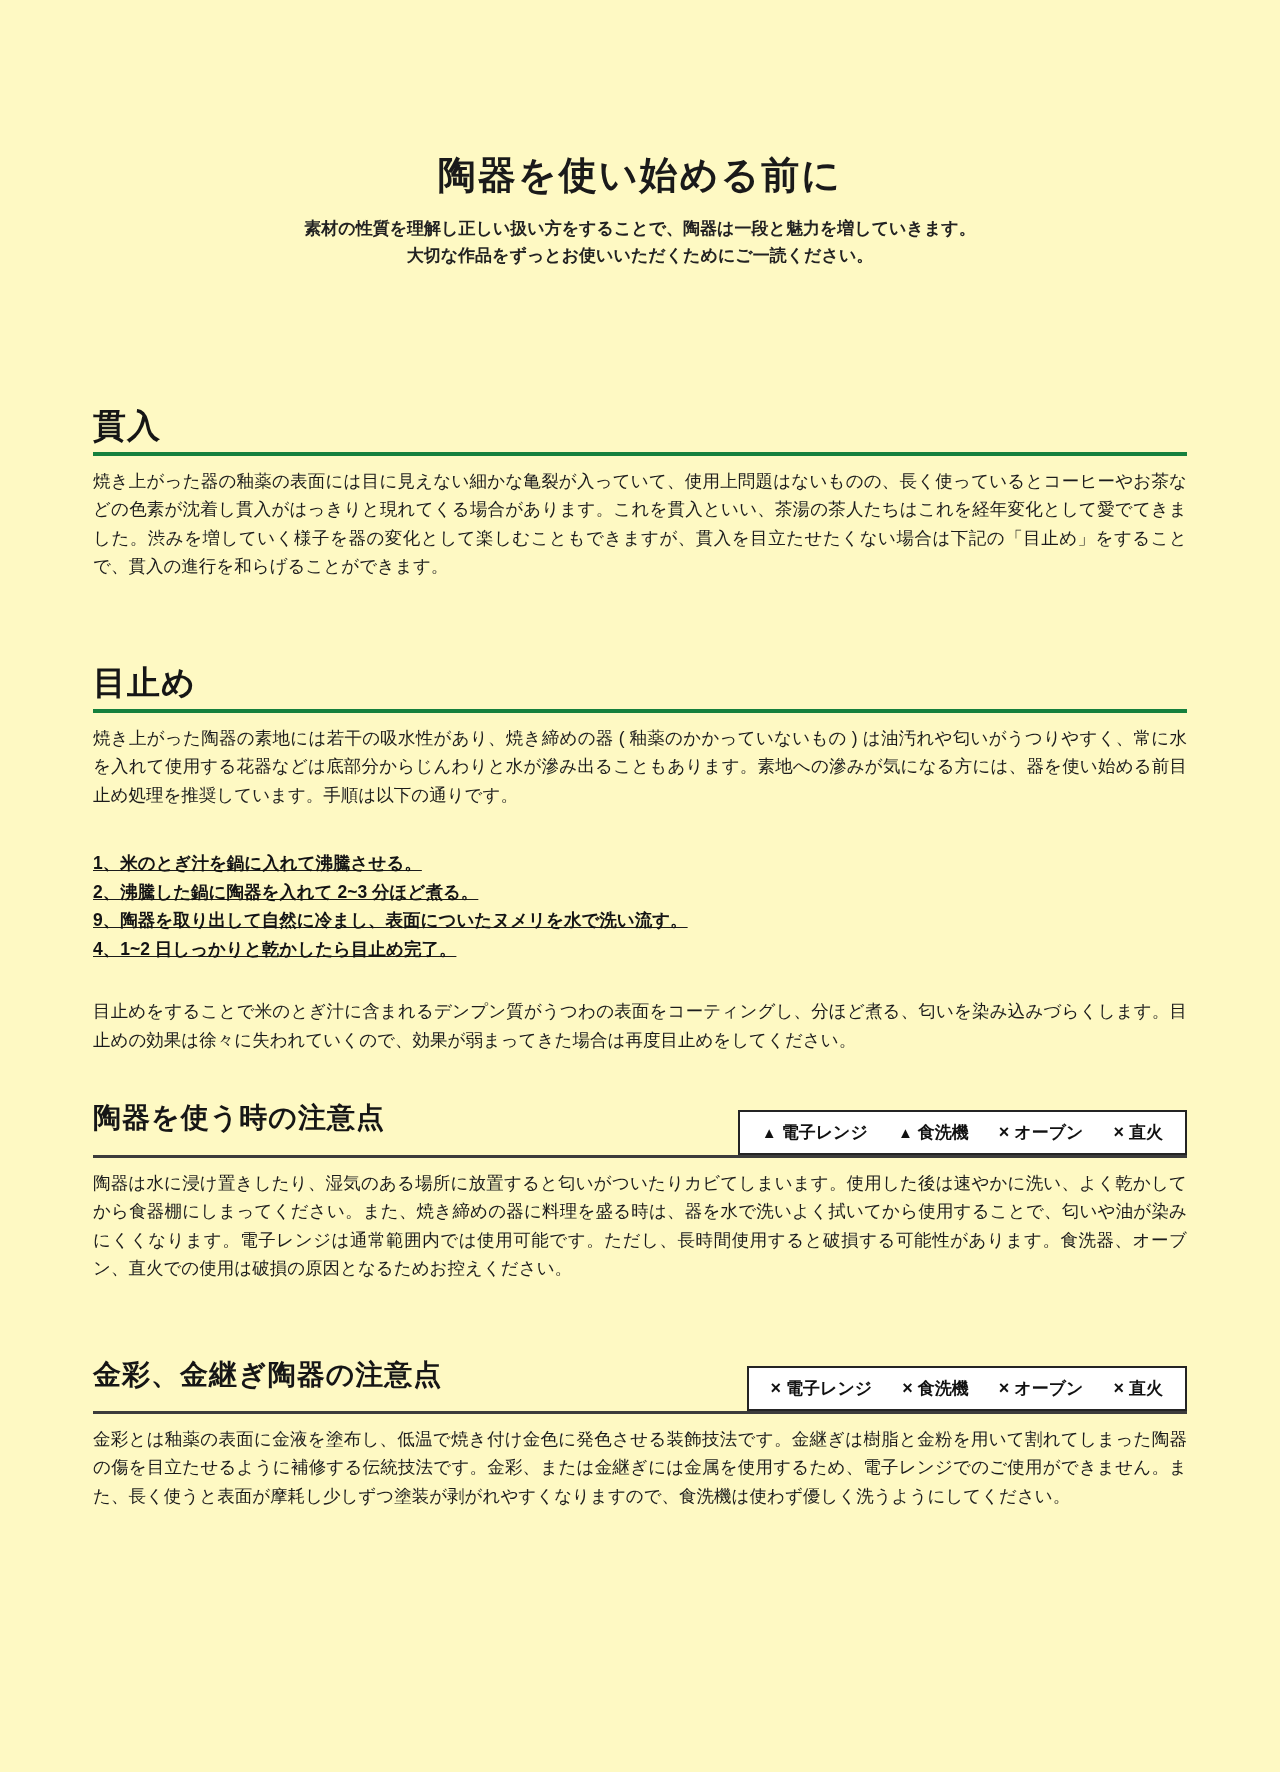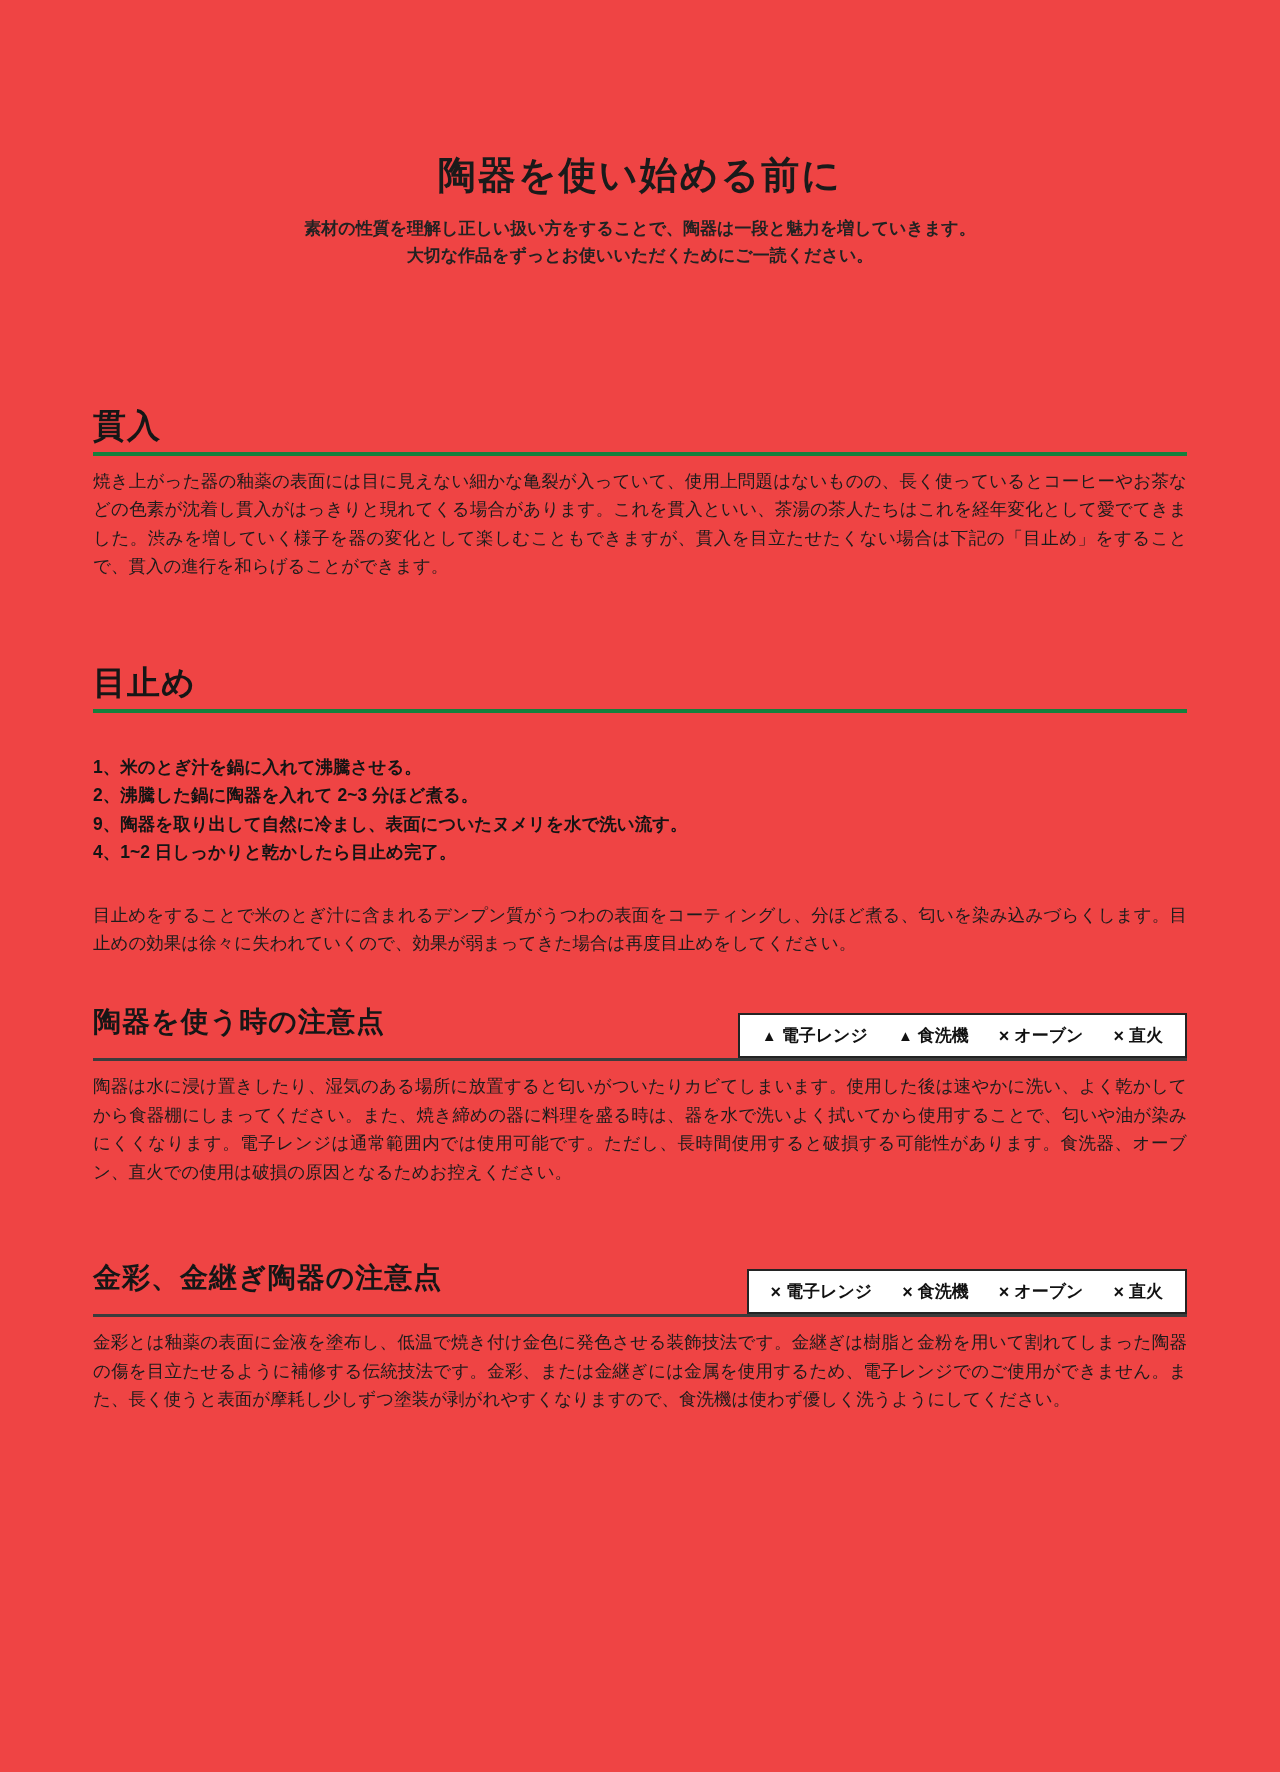--- a/index.html
+++ b/index.html
@@ -8,21 +8,21 @@
     width: 1280px;
     min-height: 1772px;
     font-family: "Liberation Sans", "DejaVu Sans", sans-serif;
     color: #1b1b1b;
     position: relative;
   }
   .page {
     width: 1280px;
     min-height: 1772px;
     padding: 0 93px;
-    background: #ef4444;
+    background: #fef9c3;
   }
   
   .doc-header { padding-top: 150px; text-align: center; }
   .doc-title {
     font-size: 38px;
     font-weight: bold;
     letter-spacing: 2px;
     color: #1a1a1a;
   }
   .doc-subtitle {
@@ -96,20 +96,21 @@
   .body-text-2 {
     margin-top: 34px;
     font-size: 17.5px;
     line-height: 28.5px;
     text-align: justify;
     color: #1c1c1c;
   }
   .steps {
     margin-top: 40px;
     list-style: none;
+    text-decoration: underline;
   }
   .steps li {
     font-size: 17.5px;
     font-weight: bold;
     line-height: 28.5px;
     color: #141414;
   }
 </style>
 </head>
 <body>
@@ -128,20 +129,21 @@
     <div class="rule-wrap">
       <h2 class="big">貫入</h2>
     </div>
     <p class="body-text">焼き上がった器の釉薬の表面には目に見えない細かな亀裂が入っていて、使用上問題はないものの、長く使っているとコーヒーやお茶などの色素が沈着し貫入がはっきりと現れてくる場合があります。これを貫入といい、茶湯の茶人たちはこれを経年変化として愛でてきました。渋みを増していく様子を器の変化として楽しむこともできますが、貫入を目立たせたくない場合は下記の「目止め」をすることで、貫入の進行を和らげることができます。</p>
   </section>
 
   <section class="section-2">
     <div class="rule-wrap">
       <h2 class="big">目止め</h2>
     </div>
+    <p class="body-text">焼き上がった陶器の素地には若干の吸水性があり、焼き締めの器 ( 釉薬のかかっていないもの ) は油汚れや匂いがうつりやすく、常に水を入れて使用する花器などは底部分からじんわりと水が滲み出ることもあります。素地への滲みが気になる方には、器を使い始める前目止め処理を推奨しています。手順は以下の通りです。</p>
     <ol class="steps">
       <li>1、米のとぎ汁を鍋に入れて沸騰させる。</li>
       <li>2、沸騰した鍋に陶器を入れて 2~3 分ほど煮る。</li>
       <li>9、陶器を取り出して自然に冷まし、表面についたヌメリを水で洗い流す。</li>
       <li>4、1~2 日しっかりと乾かしたら目止め完了。</li>
     </ol>
     <p class="body-text-2">目止めをすることで米のとぎ汁に含まれるデンプン質がうつわの表面をコーティングし、分ほど煮る、匂いを染み込みづらくします。目止めの効果は徐々に失われていくので、効果が弱まってきた場合は再度目止めをしてください。</p>
   </section>
 
   <section class="section-3">

